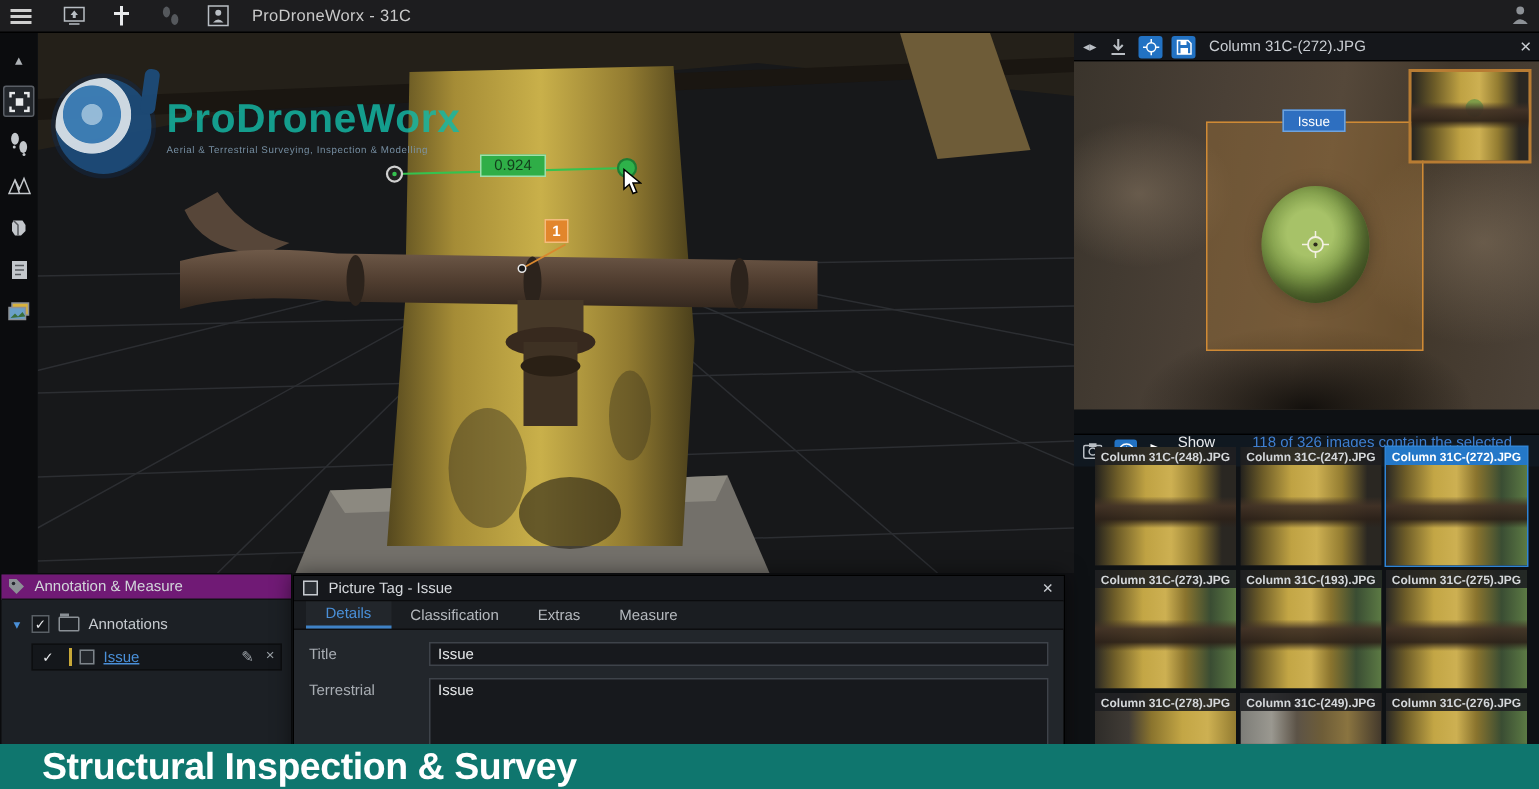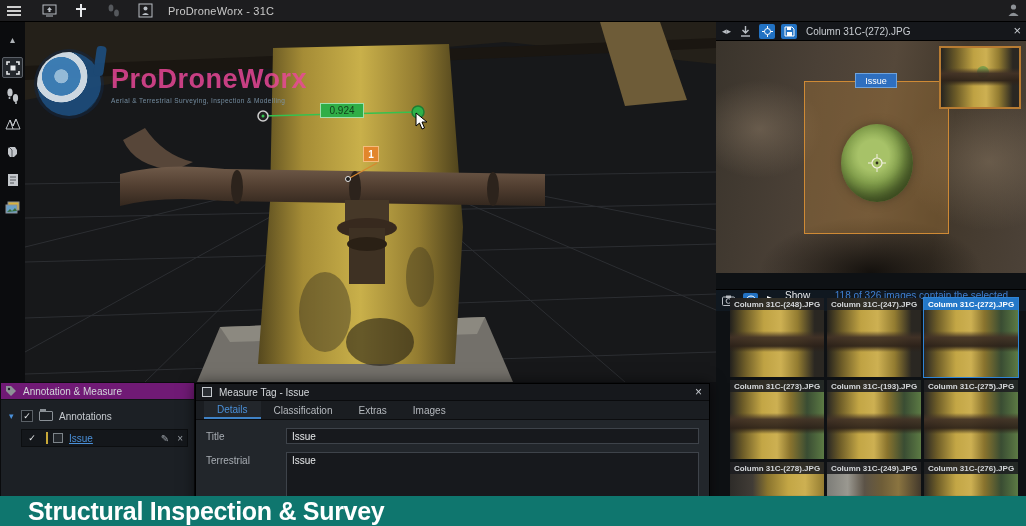--- a/index.html
+++ b/index.html
@@ -28,21 +28,21 @@
   
   .viewport { position:absolute; left:25px; top:22px; width:691px; height:360px; background:#17181a; overflow:hidden; }
   .scene { position:absolute; left:0; top:0; width:691px; height:360px; }
   .logo { position:absolute; left:12px; top:30px; display:flex; align-items:center; opacity:.92; }
   .logo-mark { width:64px; height:64px; border-radius:50%;
                background:radial-gradient(circle at 38% 38%, #9fc8e8 0 12%, #3f84c0 13% 34%, #dce8f2 35% 46%, #1d4d7c 47% 74%, #153a5e 75% 100%);
                box-shadow:0 0 0 3px rgba(20,40,70,.55); position:relative; }
   .logo-mark::after { content:""; position:absolute; right:-4px; top:-6px; width:10px; height:30px;
                background:#1d4d7c; border-radius:4px; transform:rotate(8deg); }
   .logo-text { margin-left:10px; }
-  .logo-name { color:#ec4899; font-size:27px; font-weight:bold; letter-spacing:.5px; opacity:.9;text-align:center; }
+  .logo-name { color:#14b8a6; font-size:27px; font-weight:bold; letter-spacing:.5px; opacity:.9;text-align:center; }
   .logo-tag { color:#7d97ac; font-size:6.5px; letter-spacing:.4px; margin-top:2px; }
   .measure-label { position:absolute; left:295px; top:81px; width:44px; height:15px; background:#2fae47;
                    border:1px solid #9fe0ac; color:#123c1b; font-size:10px; display:flex; align-items:center;
                    justify-content:center; z-index:6; }
   .pic-tag { position:absolute; left:338px; top:124px; width:16px; height:16px; background:#e2862c;
              border:1px solid #f3bd7d; color:#fff; font-size:10px; font-weight:bold; display:flex;
              align-items:center; justify-content:center; z-index:6; }
   .cursor { position:absolute; left:390px; top:90px; z-index:9; }
 
   
@@ -437,28 +437,28 @@
       <span class="row-tools">
         <span>✎</span>
         <span>×</span>
       </span>
     </div>
   </div>
 
   <div class="dialog">
     <div class="dlg-head">
       <span class="dlg-ico"></span>
-      <span class="dlg-title">Measure Tag - Issue</span>
+      <span class="dlg-title">Picture Tag - Issue</span>
       <span class="dlg-close">×</span>
     </div>
     <div class="tabs">
       <span class="tab active">Details</span>
       <span class="tab">Classification</span>
       <span class="tab">Extras</span>
-      <span class="tab">Images</span>
+      <span class="tab">Measure</span>
     </div>
     <div class="form-row">
       <span class="f-label">Title</span>
       <input class="f-input" value="Issue" style="">
     </div>
     <div class="form-row">
       <span class="f-label">Terrestrial</span>
       <textarea class="f-area" style="">Issue</textarea>
     </div>
   </div>

